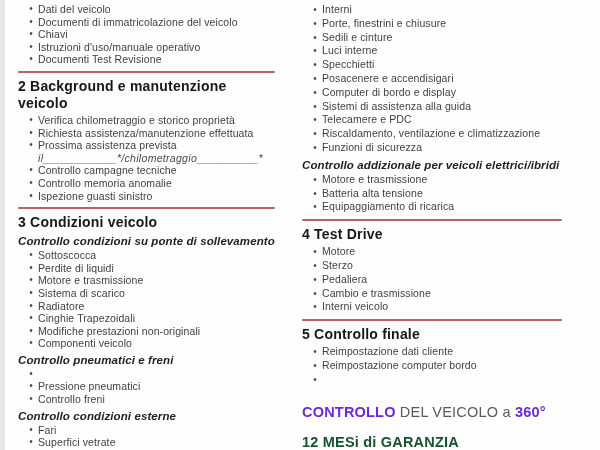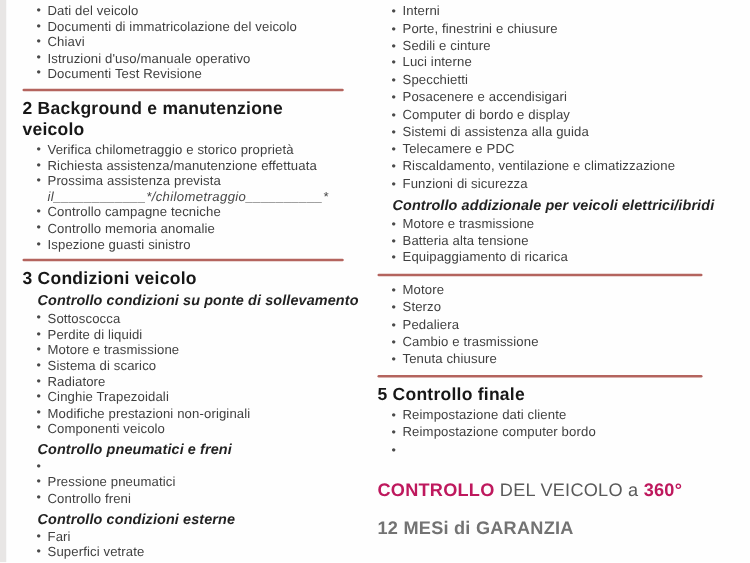--- a/index.html
+++ b/index.html
@@ -22,31 +22,31 @@
   .col-left ul.checklist li{line-height:12.6px;}
   .col-right ul.checklist li{line-height:13.8px;}
   ul.checklist .dot{flex:none;width:14px;text-align:center;font-size:10px;color:#4a4a4a;}
   ul.checklist .t{font-size:10.5px;letter-spacing:.1px;text-align:right;}
 
   h2.h{
     margin:2px 0 2px;font-size:14px;line-height:17px;
     font-weight:700;color:var(--heading,#171717);letter-spacing:.2px;
   }
   h3.sh{
-    margin:3px 12px 1px;font-size:11.5px;line-height:14px;
+    margin:3px 0 1px;font-size:11.5px;line-height:14px;
     font-weight:700;font-style:italic;color:#222;white-space:nowrap;letter-spacing:.1px;
   }
   .divider{height:2px;background:var(--divider,#b4645e);margin:5px 0;border:none;border-radius:1px;}
   .fill{
     font-size:10.5px;line-height:12.6px;padding-left:20px;
     letter-spacing:.3px;color:#474747;white-space:nowrap;font-style:italic;
   }
   .final{margin:16px 0 0;font-size:14.5px;line-height:18px;color:#5a5a5a;letter-spacing:.2px;white-space:nowrap;}
-  .final .fb{font-weight:800;color:#be185d;}
-  .warranty{margin:12px 0 0;font-size:14.5px;line-height:18px;font-weight:800;color:#737373;letter-spacing:.2px;}
+  .final .fb{font-weight:800;color:#6d28d9;}
+  .warranty{margin:12px 0 0;font-size:14.5px;line-height:18px;font-weight:800;color:#14532d;letter-spacing:.2px;}
 </style>
 </head>
 <body>
 
 <div class="page" style="--divider: #b4645e; --text: #3f3f3f; --heading: #171717;">
   <div class="scan-edge"></div>
   <div class="cols">
     <div class="col col-left">
         <ul class="checklist">
           <li>
@@ -224,40 +224,41 @@
           <li>
             <span class="dot">•</span>
             <span class="t">Batteria alta tensione</span>
           </li>
           <li>
             <span class="dot">•</span>
             <span class="t">Equipaggiamento di ricarica</span>
           </li>
         </ul>
         <div class="divider"></div>
+        <h2 class="h">4 Test Drive</h2>
         <ul class="checklist">
           <li>
             <span class="dot">•</span>
             <span class="t">Motore</span>
           </li>
           <li>
             <span class="dot">•</span>
             <span class="t">Sterzo</span>
           </li>
           <li>
             <span class="dot">•</span>
             <span class="t">Pedaliera</span>
           </li>
           <li>
             <span class="dot">•</span>
             <span class="t">Cambio e trasmissione</span>
           </li>
           <li>
             <span class="dot">•</span>
-            <span class="t">Tenuta chiusure</span>
+            <span class="t">Interni veicolo</span>
           </li>
         </ul>
         <div class="divider"></div>
         <h2 class="h">5 Controllo finale</h2>
         <ul class="checklist">
           <li>
             <span class="dot">•</span>
             <span class="t">Reimpostazione dati cliente</span>
           </li>
           <li>

